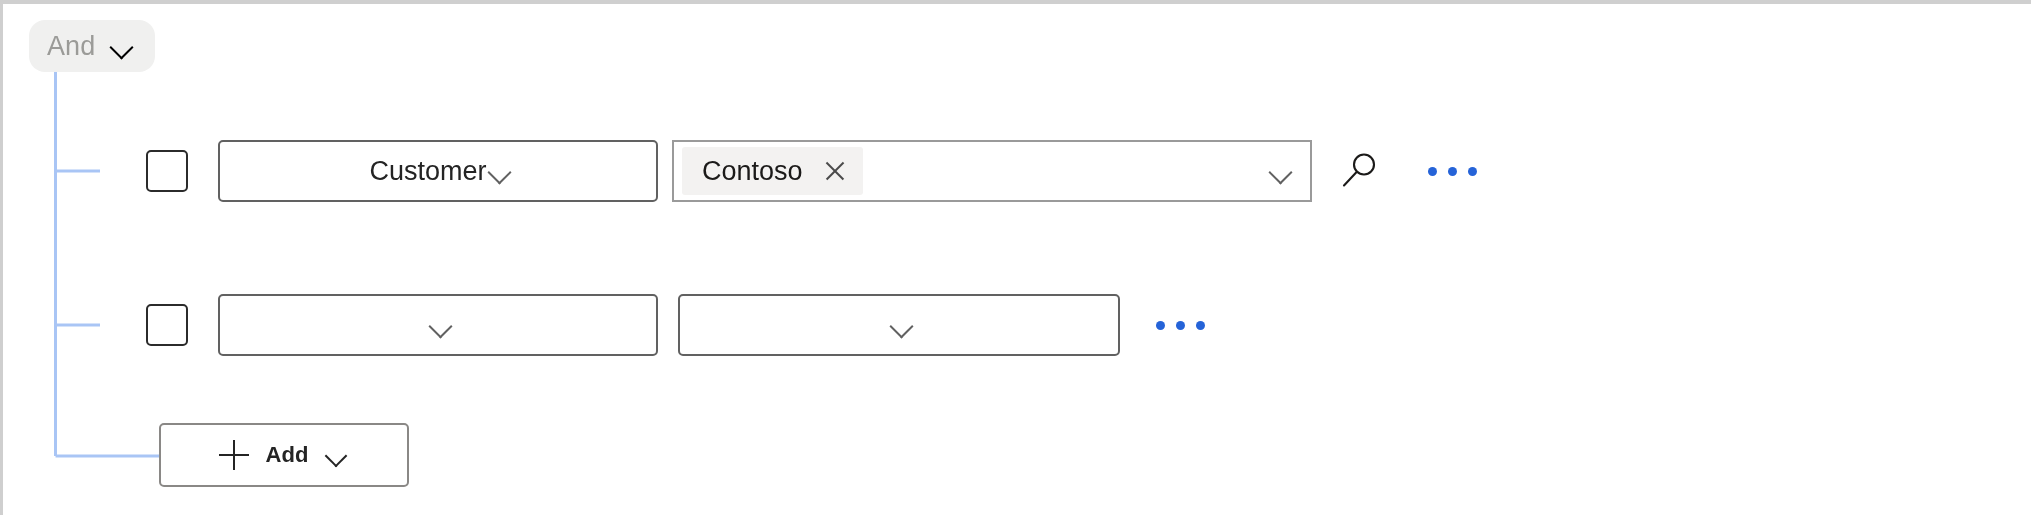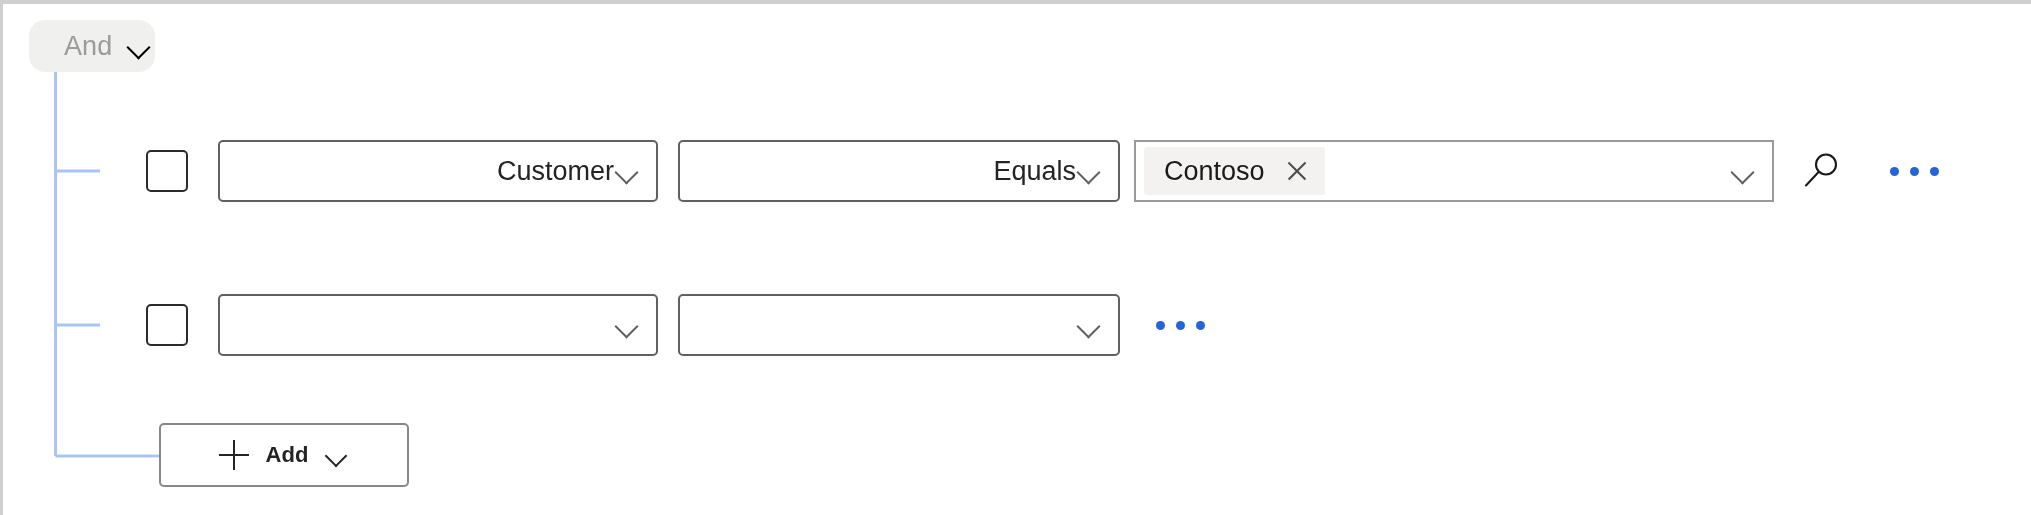--- a/index.html
+++ b/index.html
@@ -35,21 +35,21 @@
     left: 26px;
     top: 16px;
     width: 126px;
     height: 52px;
     background: #f0f0ef;
     border: none;
     border-radius: 16px;
     display: flex;
     align-items: center;
     gap: 14px;
-    padding: 0 35px;
+    padding: 0 18px;
     cursor: pointer;
     z-index: 3;
   }
   .group-operator .op-label {
     font-size: 27px;
     color: #9b9b98;
     line-height: 1;
     letter-spacing: .1px;
   }
 
@@ -95,21 +95,21 @@
   }
 
   
   .dropdown {
     height: 62px;
     border: 2px solid #616161;
     border-radius: 5px;
     background: #ffffff;
     display: flex;
     align-items: center;
-    justify-content: flex-end;
+    justify-content: center;
     padding: 0 16px 0 22px;
     cursor: pointer;
     color: #3b3a39;
     flex: 0 0 auto;
   }
   .dropdown .dd-value {
     font-size: 27px;
     color: #242424;
     line-height: 1;
     white-space: nowrap;
@@ -268,24 +268,20 @@
 
   <div class="condition-row" id="row-0">
 
     <div class="row-checkbox"></div>
 
     <div class="dropdown dd-field">
       <span class="dd-value">Customer</span>
       <span class="chev"></span>
     </div>
 
-    <div class="dropdown dd-operator">
-      <span class="dd-value">Equals</span>
-      <span class="chev"></span>
-    </div>
 
     <div class="value-combobox">
       <span class="tag-pill">
         <span class="tag-text">Contoso</span>
         <span class="tag-remove"></span>
       </span>
       <span class="chev"></span>
     </div>
 
     <div class="lookup-button">

